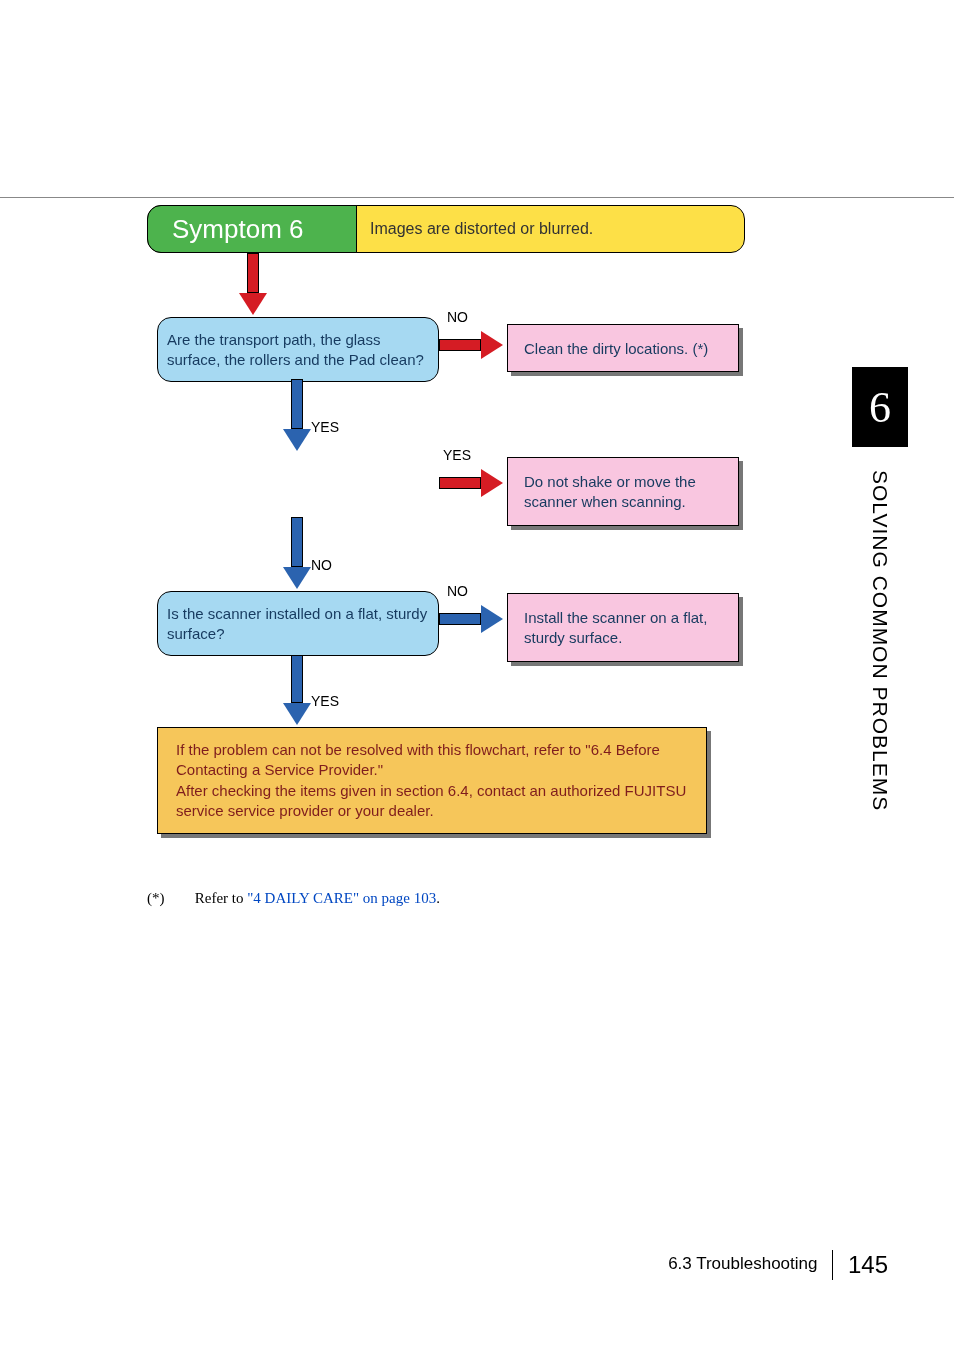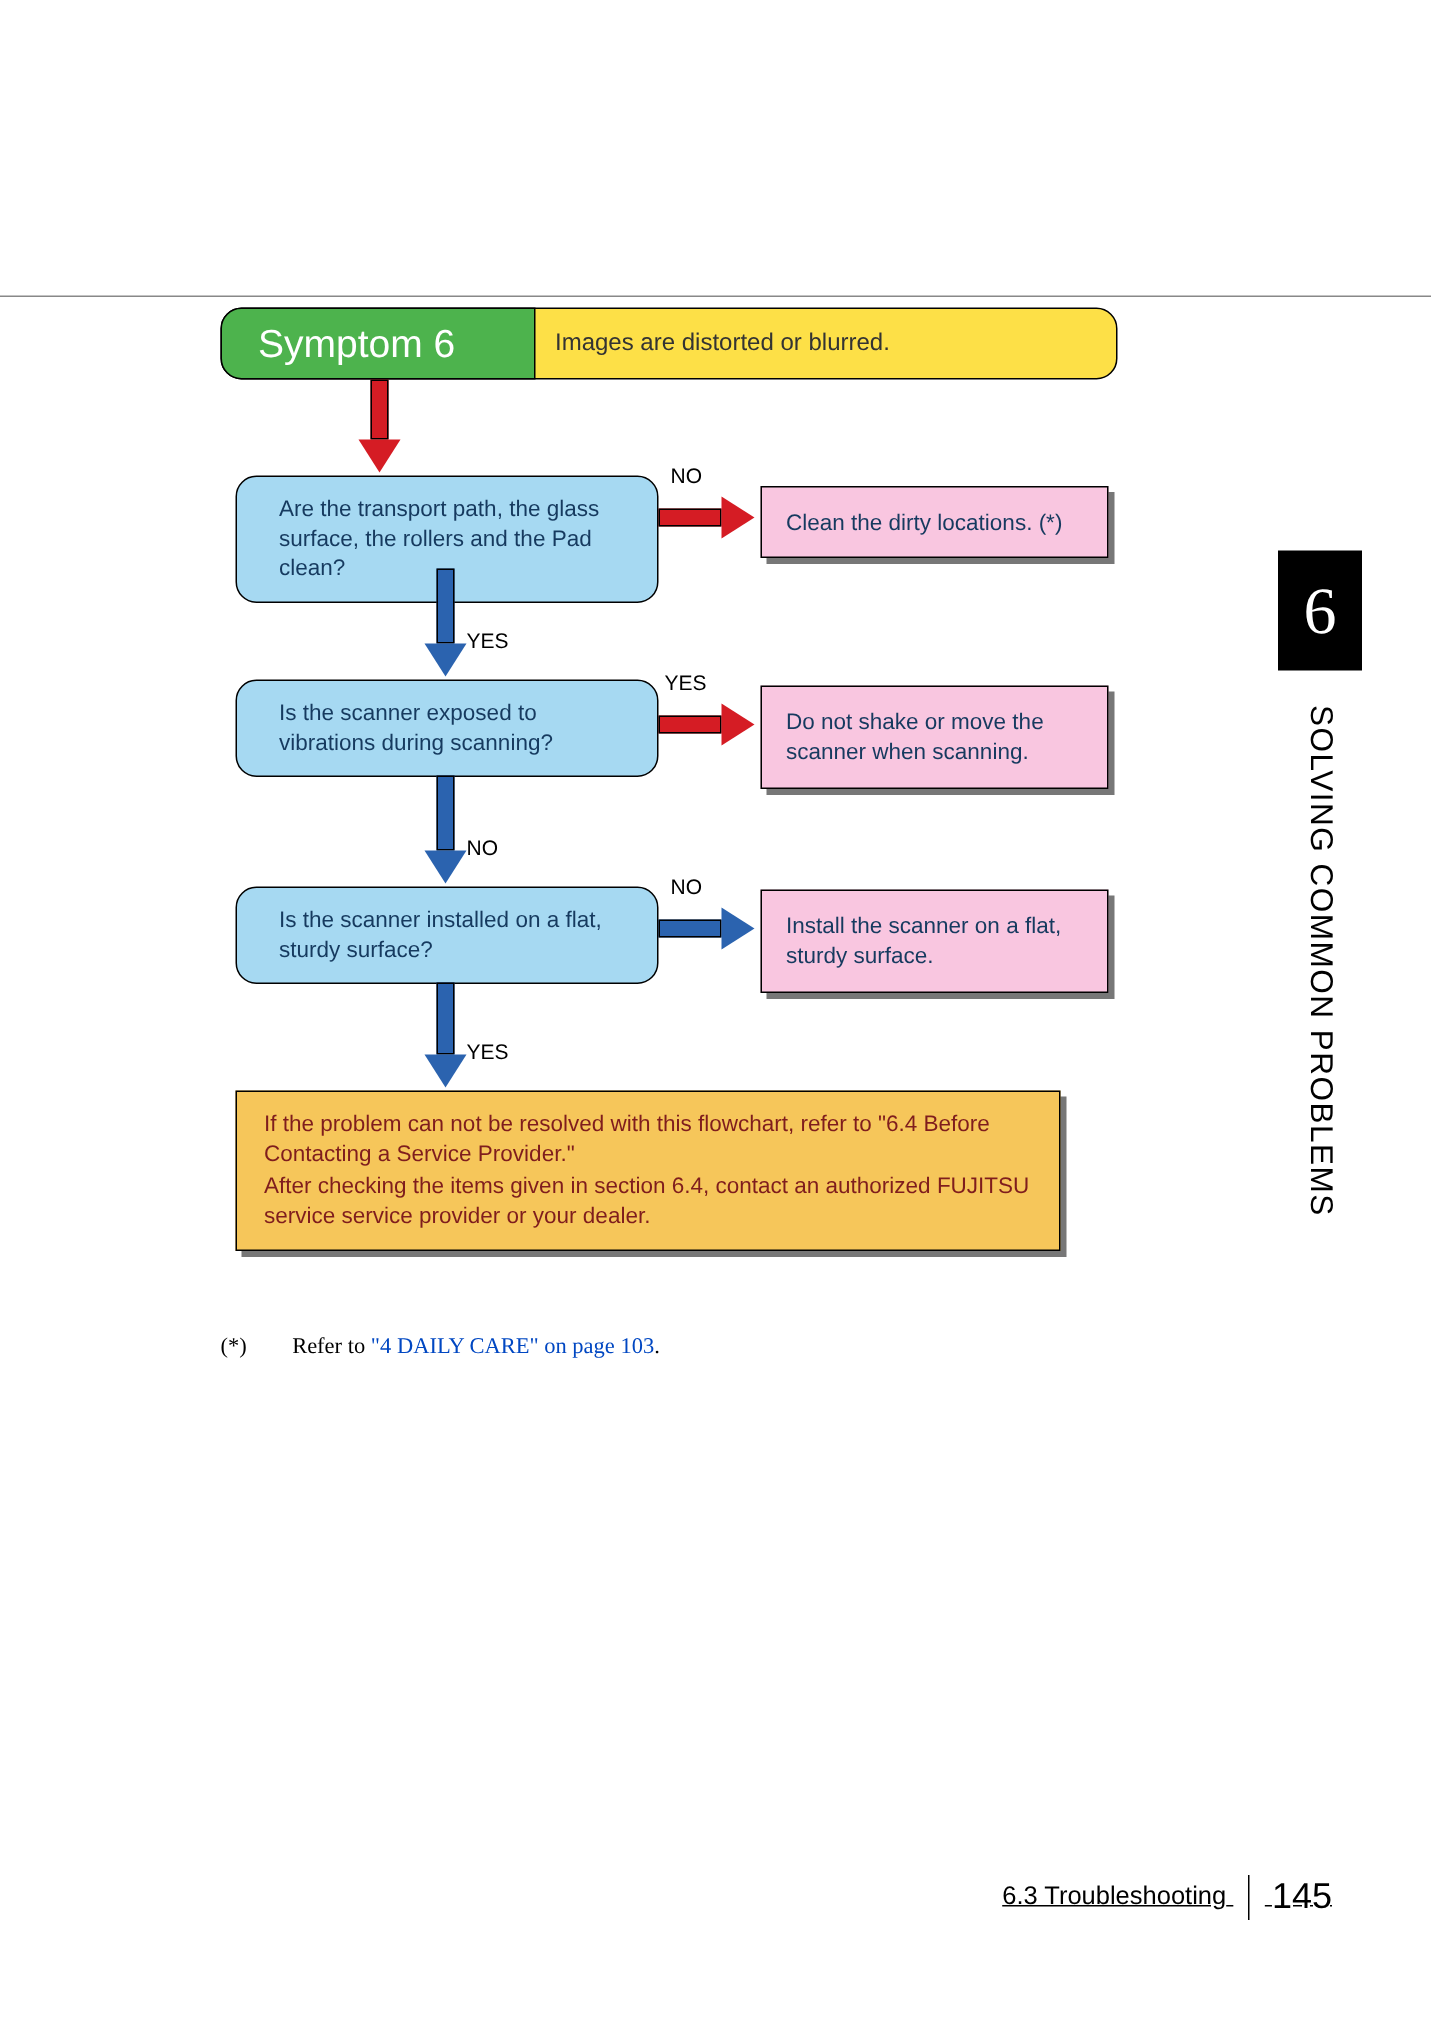--- a/index.html
+++ b/index.html
@@ -61,21 +61,21 @@
     color: #333;
   }
 
   
   .decision {
     position: absolute;
     width: 282px;
     background: #a6d9f2;
     border: 1px solid #000;
     border-radius: 14px;
-    padding: 12px 28px;
+    padding: 12px 9px;
     font-size: 15px;
     color: #163a5f;
     line-height: 1.3;
   }
   
   .action {
     position: absolute;
     width: 232px;
     background: #f9c6e0;
     border: 1px solid #000;
@@ -165,21 +165,20 @@
   }
   .footnote .lbl { display: inline-block; width: 44px; }
   .footnote .link { color: #0047c2; }
 
   .footer {
     position: absolute;
     bottom: 70px;
     right: 66px;
     font-size: 17px;
     color: #000;
-    text-decoration: underline;
   }
   .footer .sep {
     display: inline-block;
     border-left: 1px solid #000;
     height: 30px;
     vertical-align: middle;
     margin: 0 10px;
   }
   .footer .pg { font-size: 24px; vertical-align: middle; }
 </style>
@@ -215,23 +214,20 @@
     <div class="head" style="left:42px; top:-8px; border-left:22px solid #d51c24;"></div>
   </div>
   <div class="arrow-label" style="left:300px; top:104px;">NO</div>
 
   <div class="arrow arrow-down blue" style="left:144px; top:174px;">
     <div class="shaft" style="left:0; top:0; height:50px;"></div>
     <div class="head" style="left:-8px; top:50px; border-top:22px solid #2b63af;"></div>
   </div>
   <div class="arrow-label" style="left:164px; top:214px;">YES</div>
 
-  <div class="decision" style="left:10px; top:248px;">
-    <span>Is the scanner exposed to vibrations during scanning?</span>
-  </div>
 
   <div class="action" style="left:360px; top:252px;">
     <span>Do not shake or move the scanner when scanning.</span>
   </div>
 
   <div class="arrow arrow-right red" style="left:292px; top:272px;">
     <div class="shaft" style="left:0; top:0; width:42px;"></div>
     <div class="head" style="left:42px; top:-8px; border-left:22px solid #d51c24;"></div>
   </div>
   <div class="arrow-label" style="left:296px; top:242px;">YES</div>

